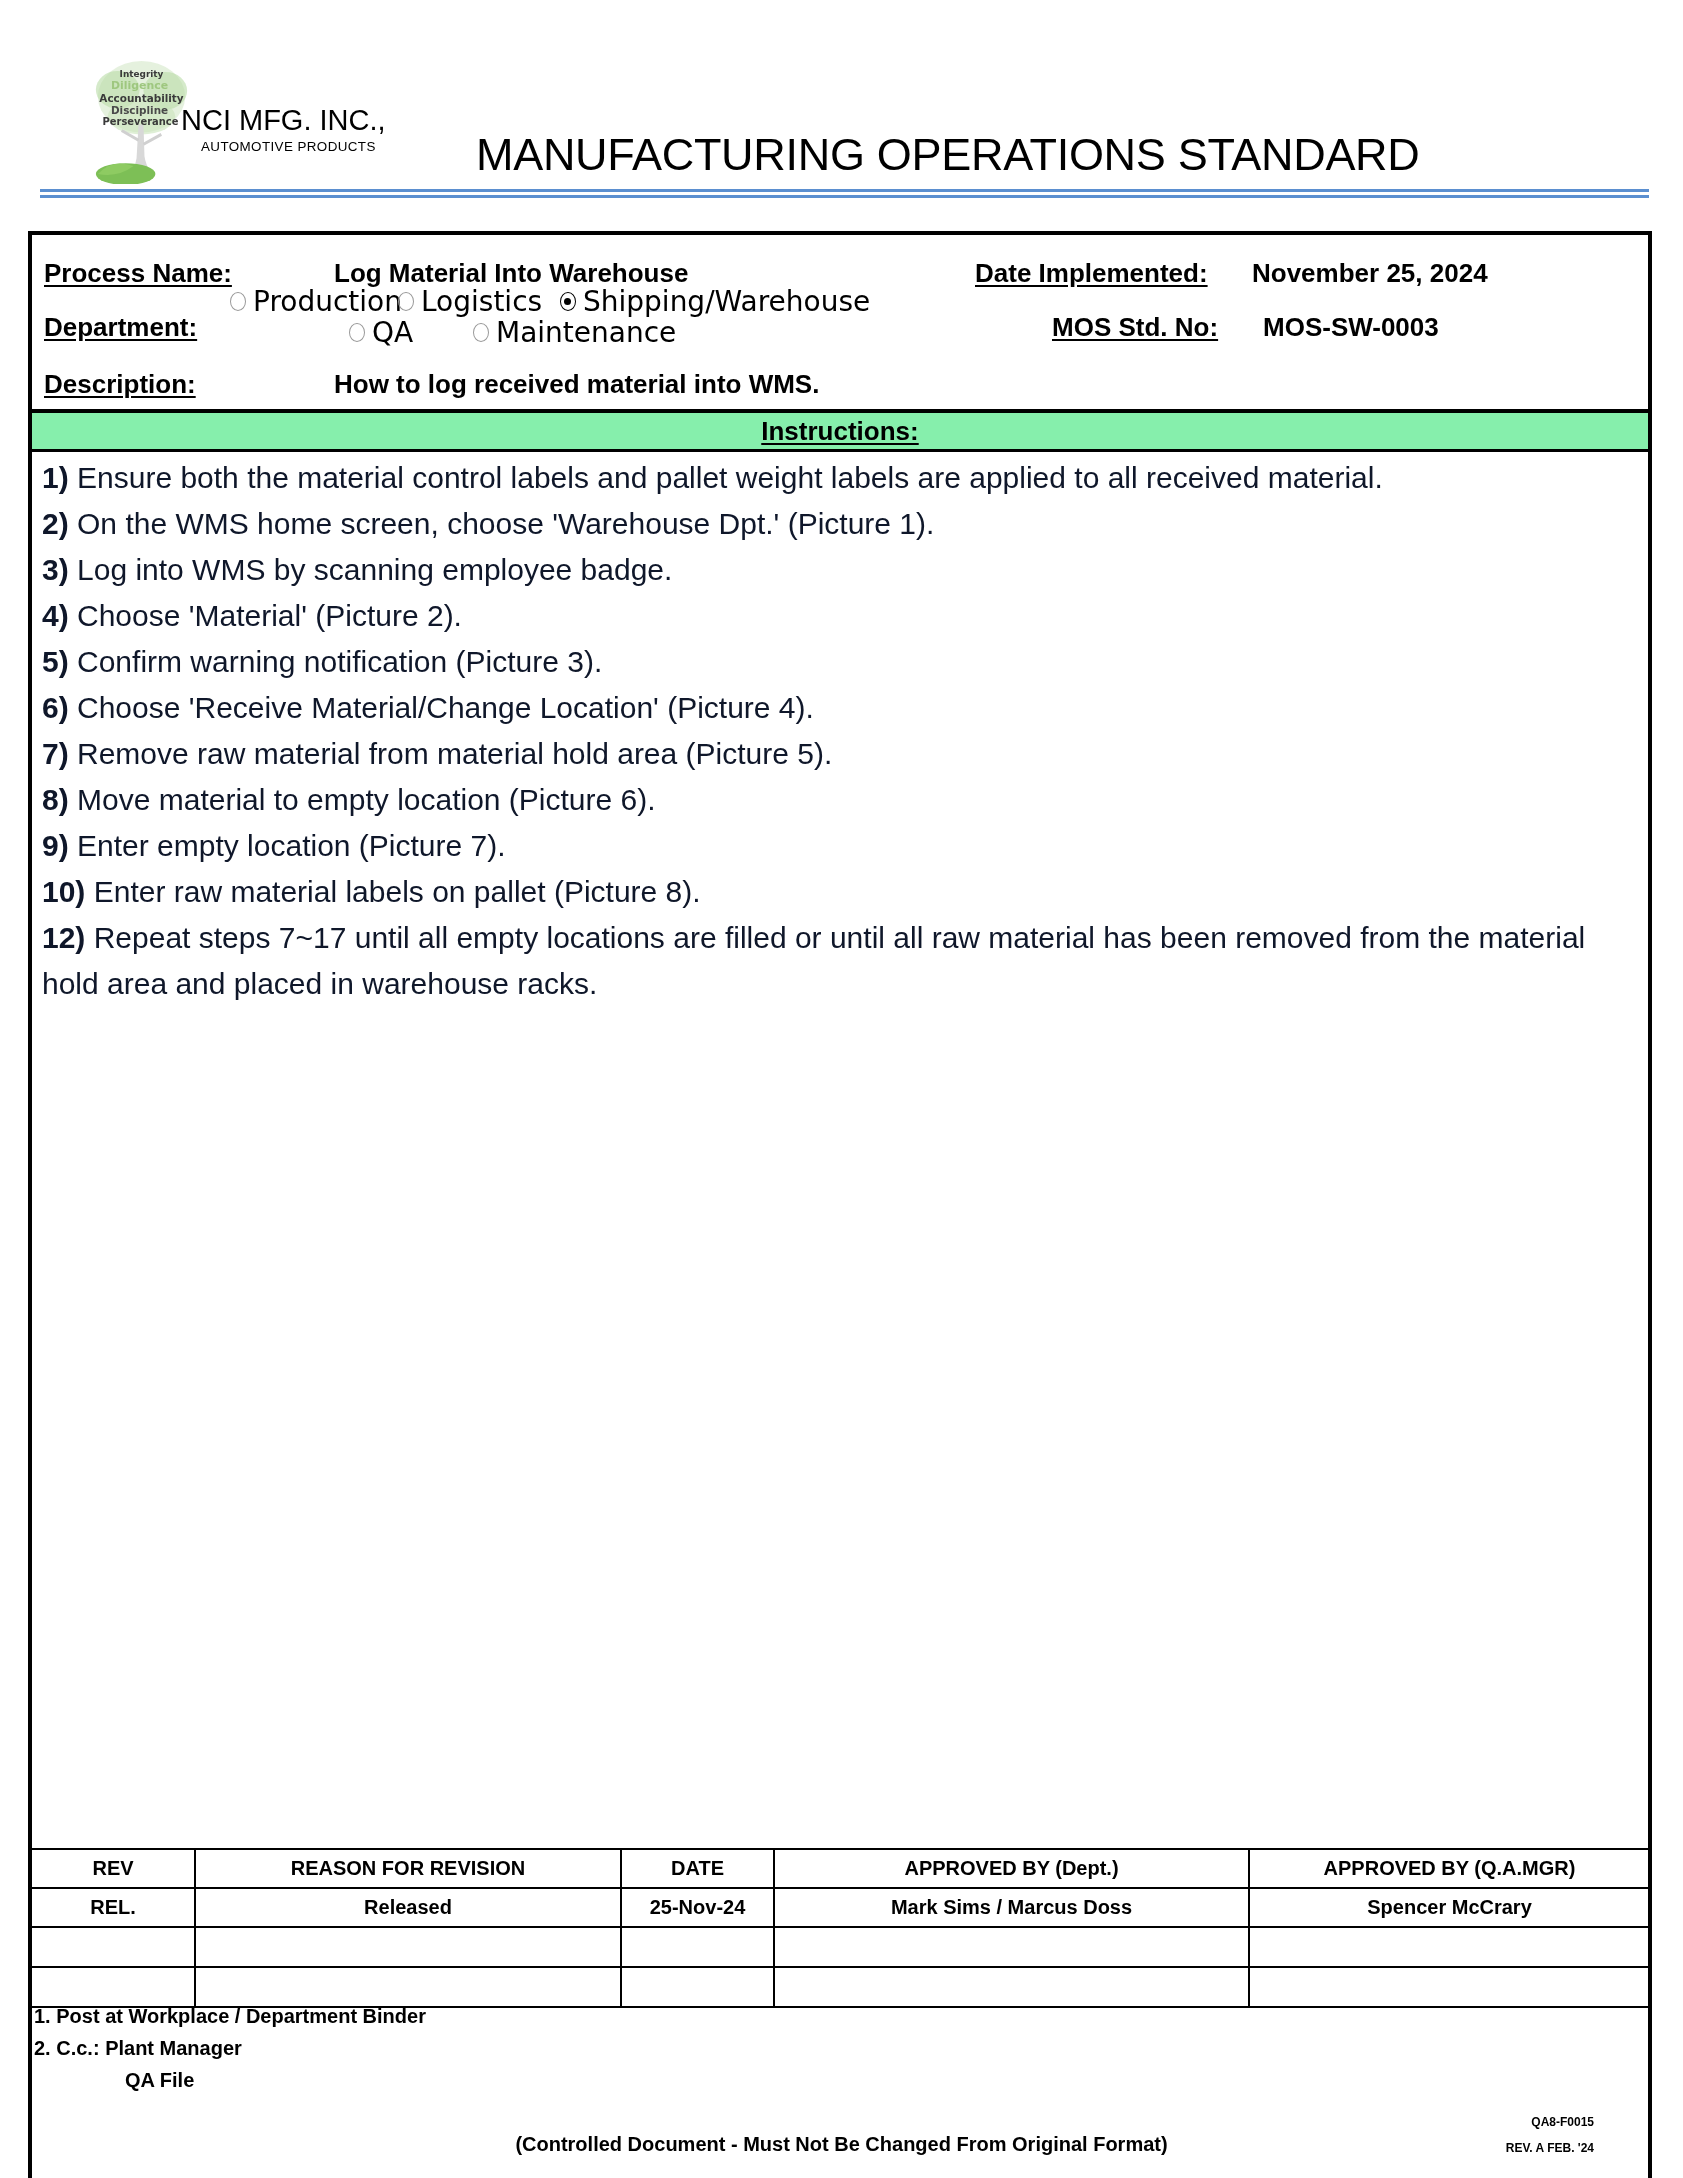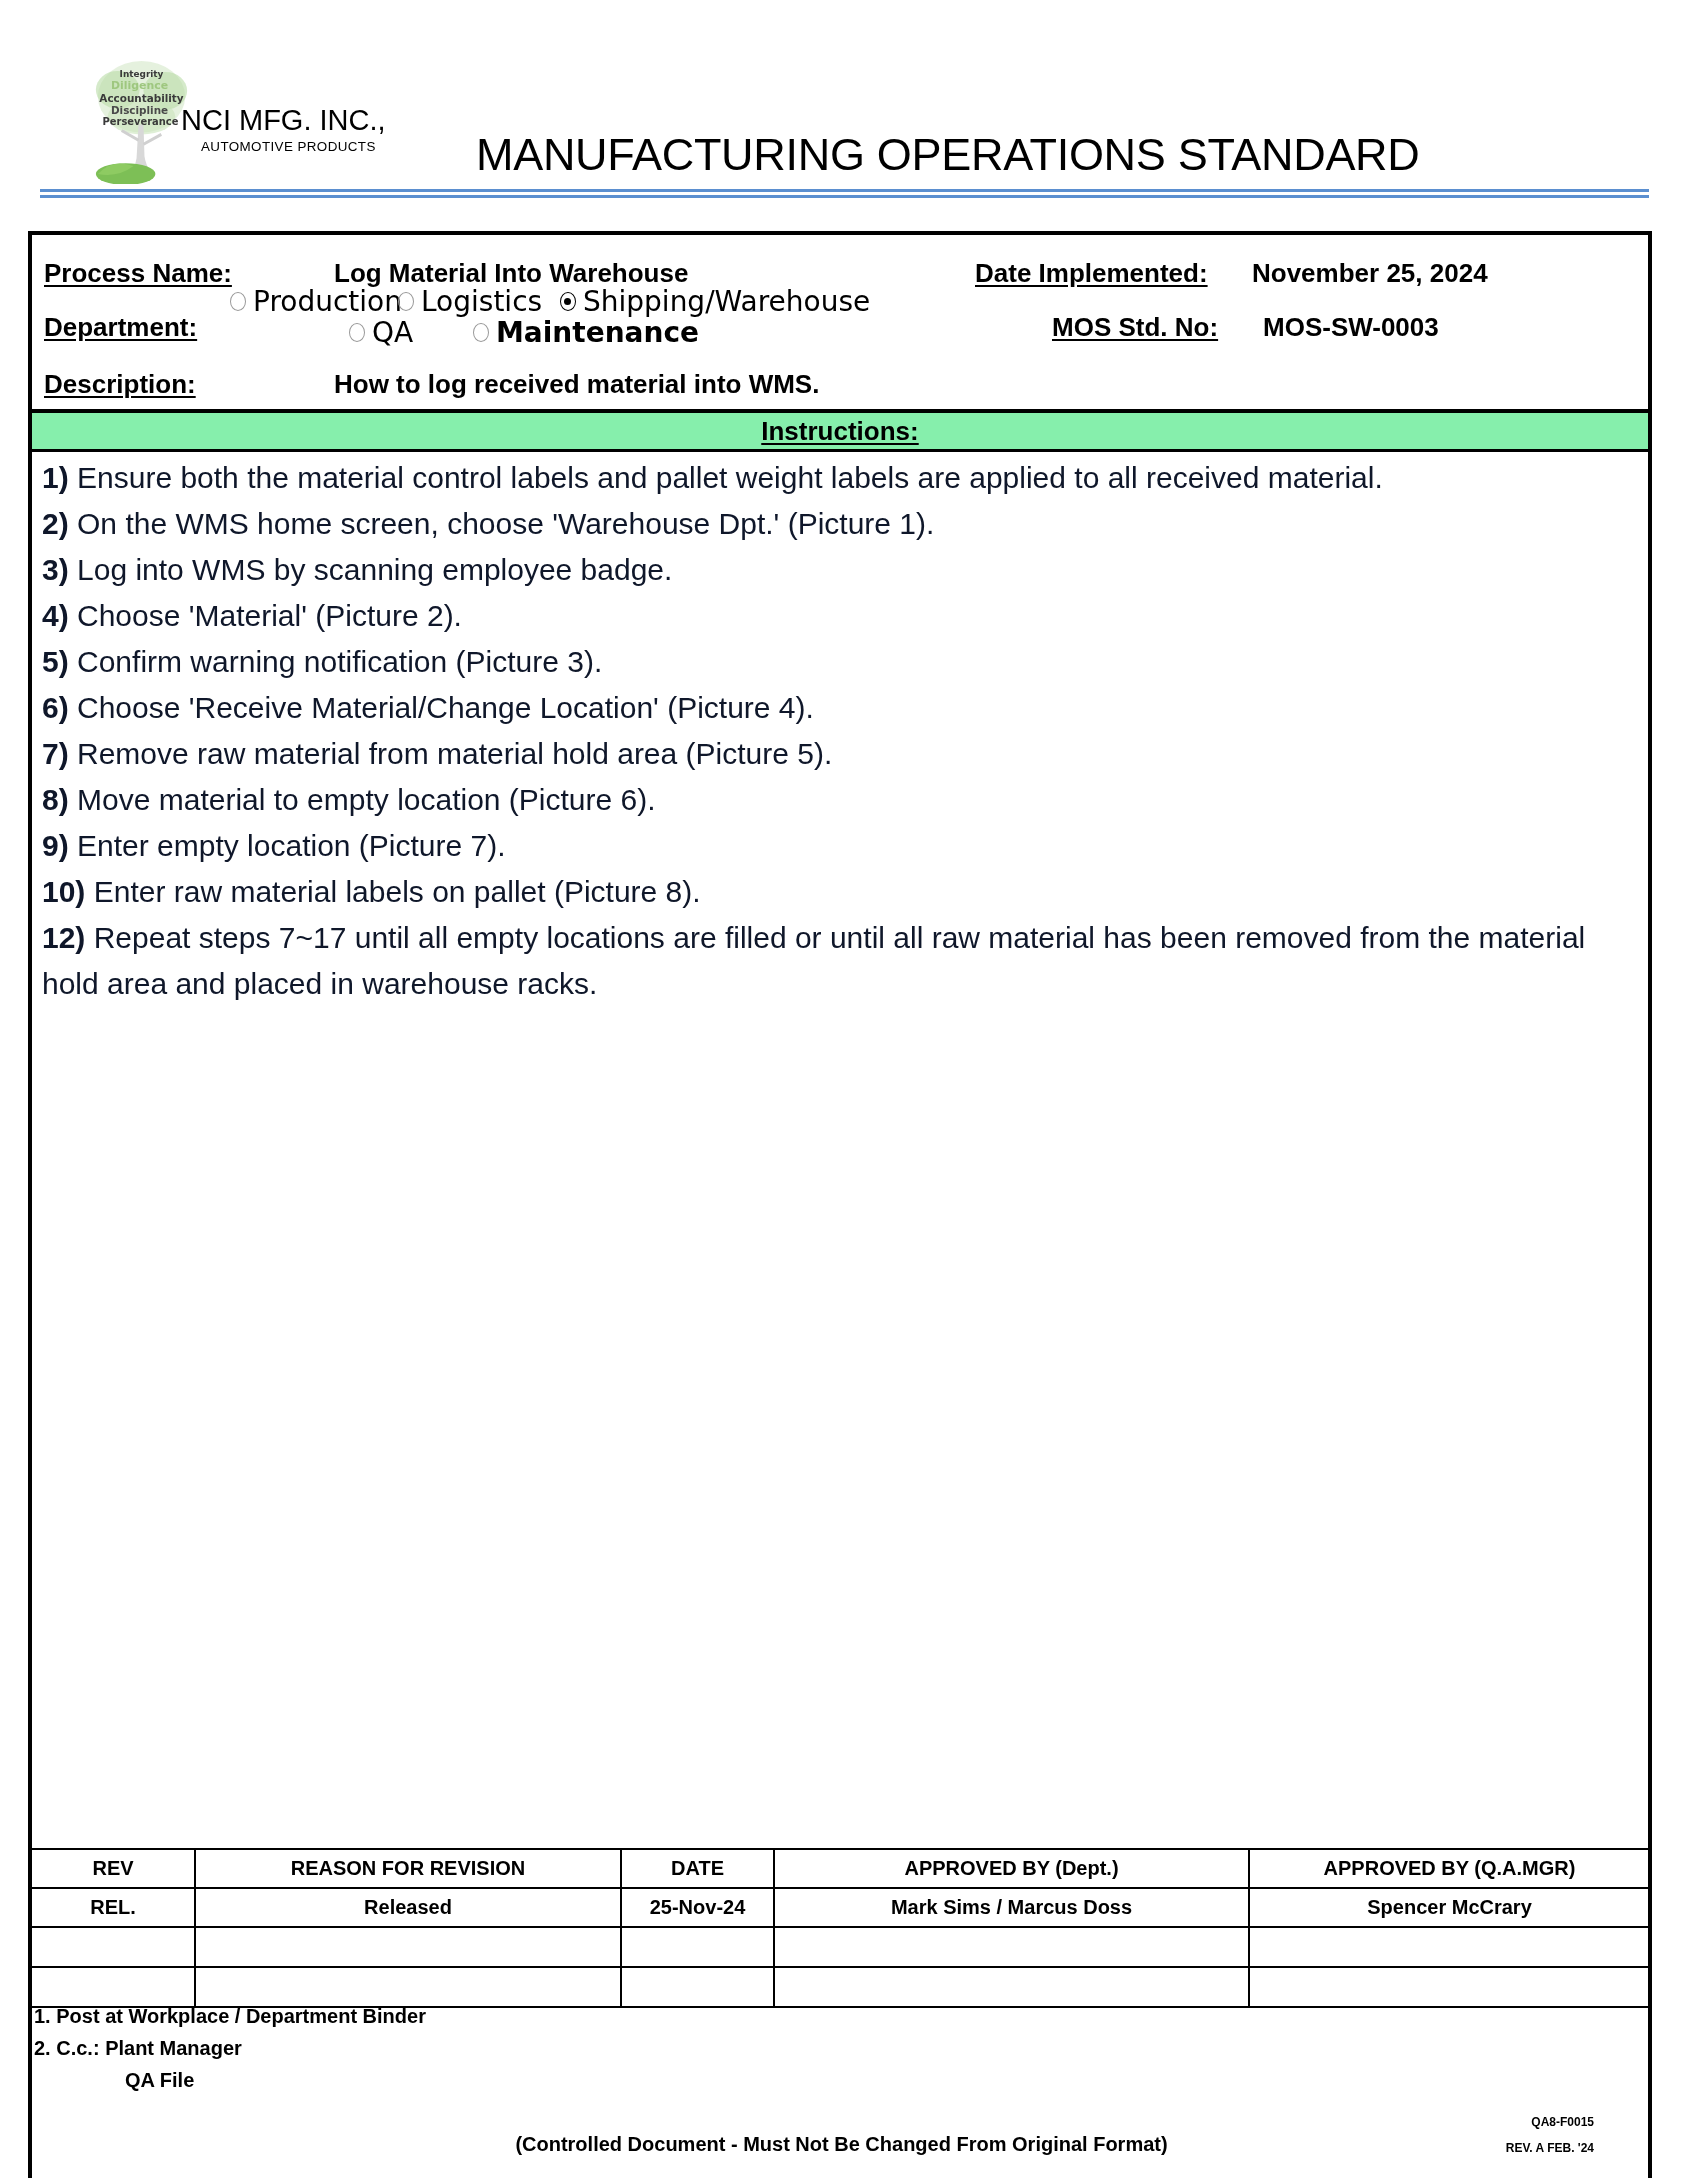--- a/index.html
+++ b/index.html
@@ -158,21 +158,21 @@
     position: absolute;
     left: 3px; top: 4.5px;
     width: 7px; height: 7px;
     background: #000;
     border-radius: 50%;
   }
   .r-prod  { left: 198px; top: 50px; }
   .r-log   { left: 366px; top: 50px; }
   .r-ship  { left: 528px; top: 50px; }
   .r-qa    { left: 317px; top: 81px; }
-  .r-maint { left: 441px; top: 81px; font-weight: bold; }
+  .r-maint { left: 441px; top: 81px; }
 
   
   .info-divider {
     position: absolute;
     left: 0; top: 174px;
     width: 100%; height: 4px;
     background: #000;
   }
 
   

